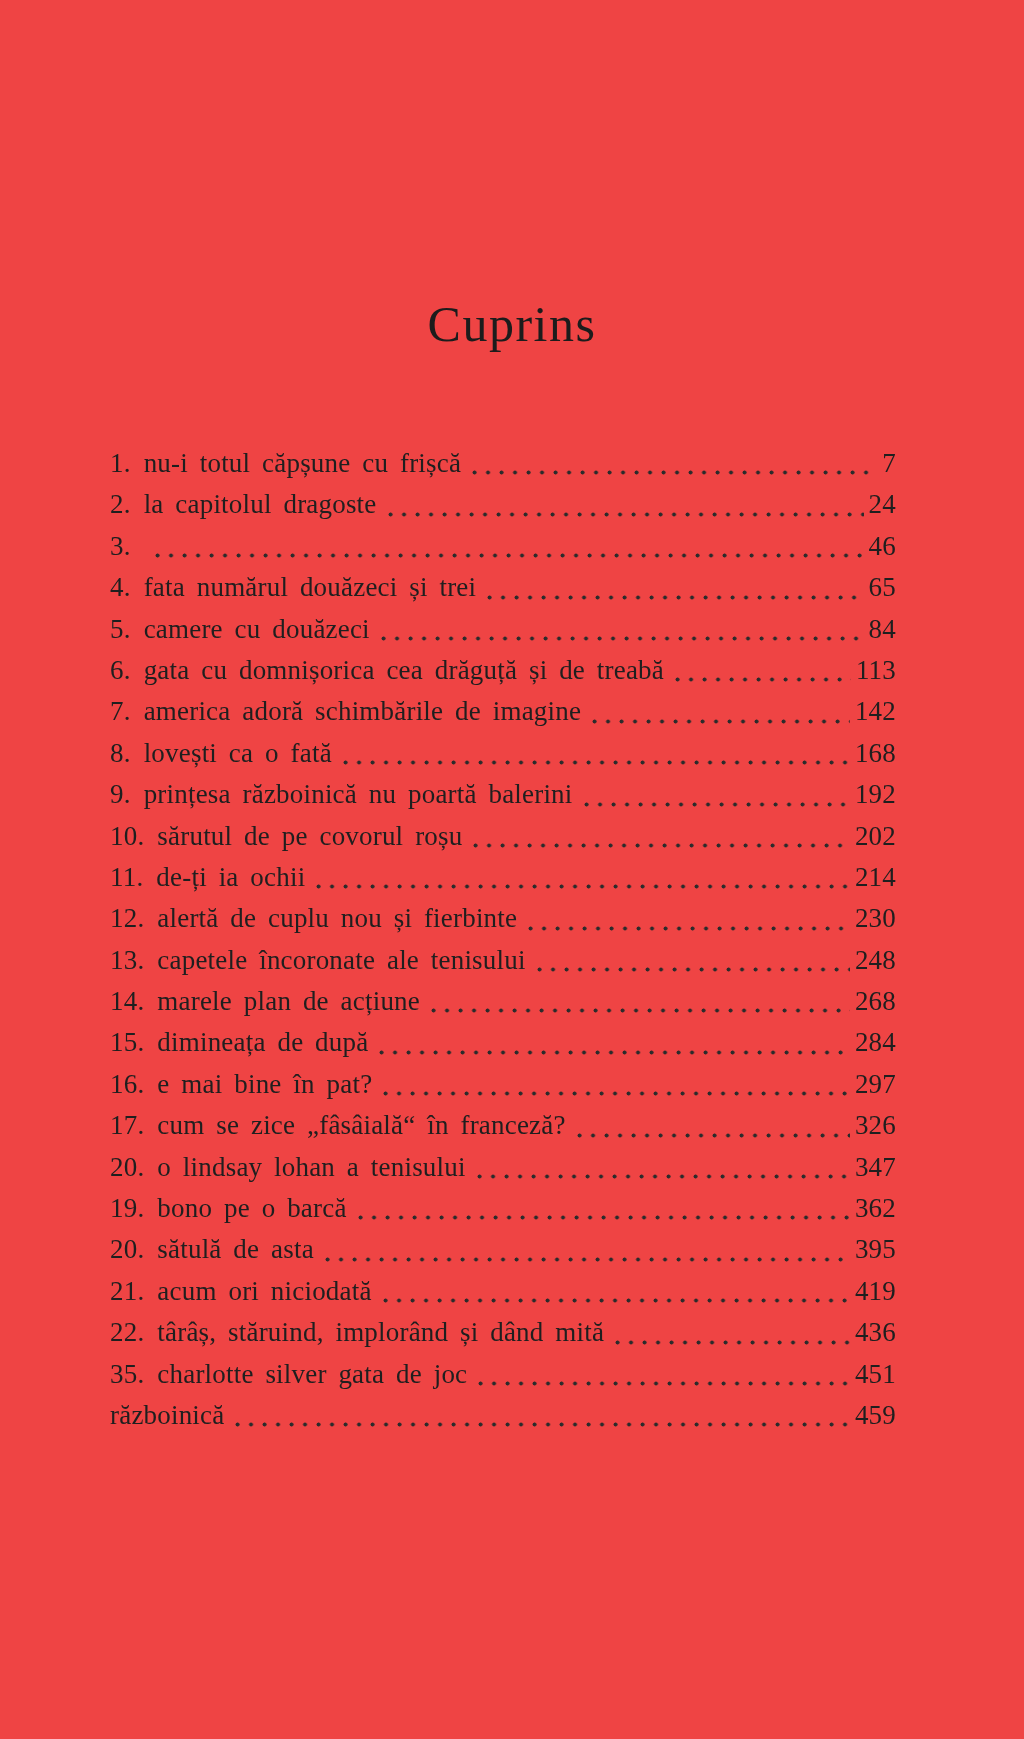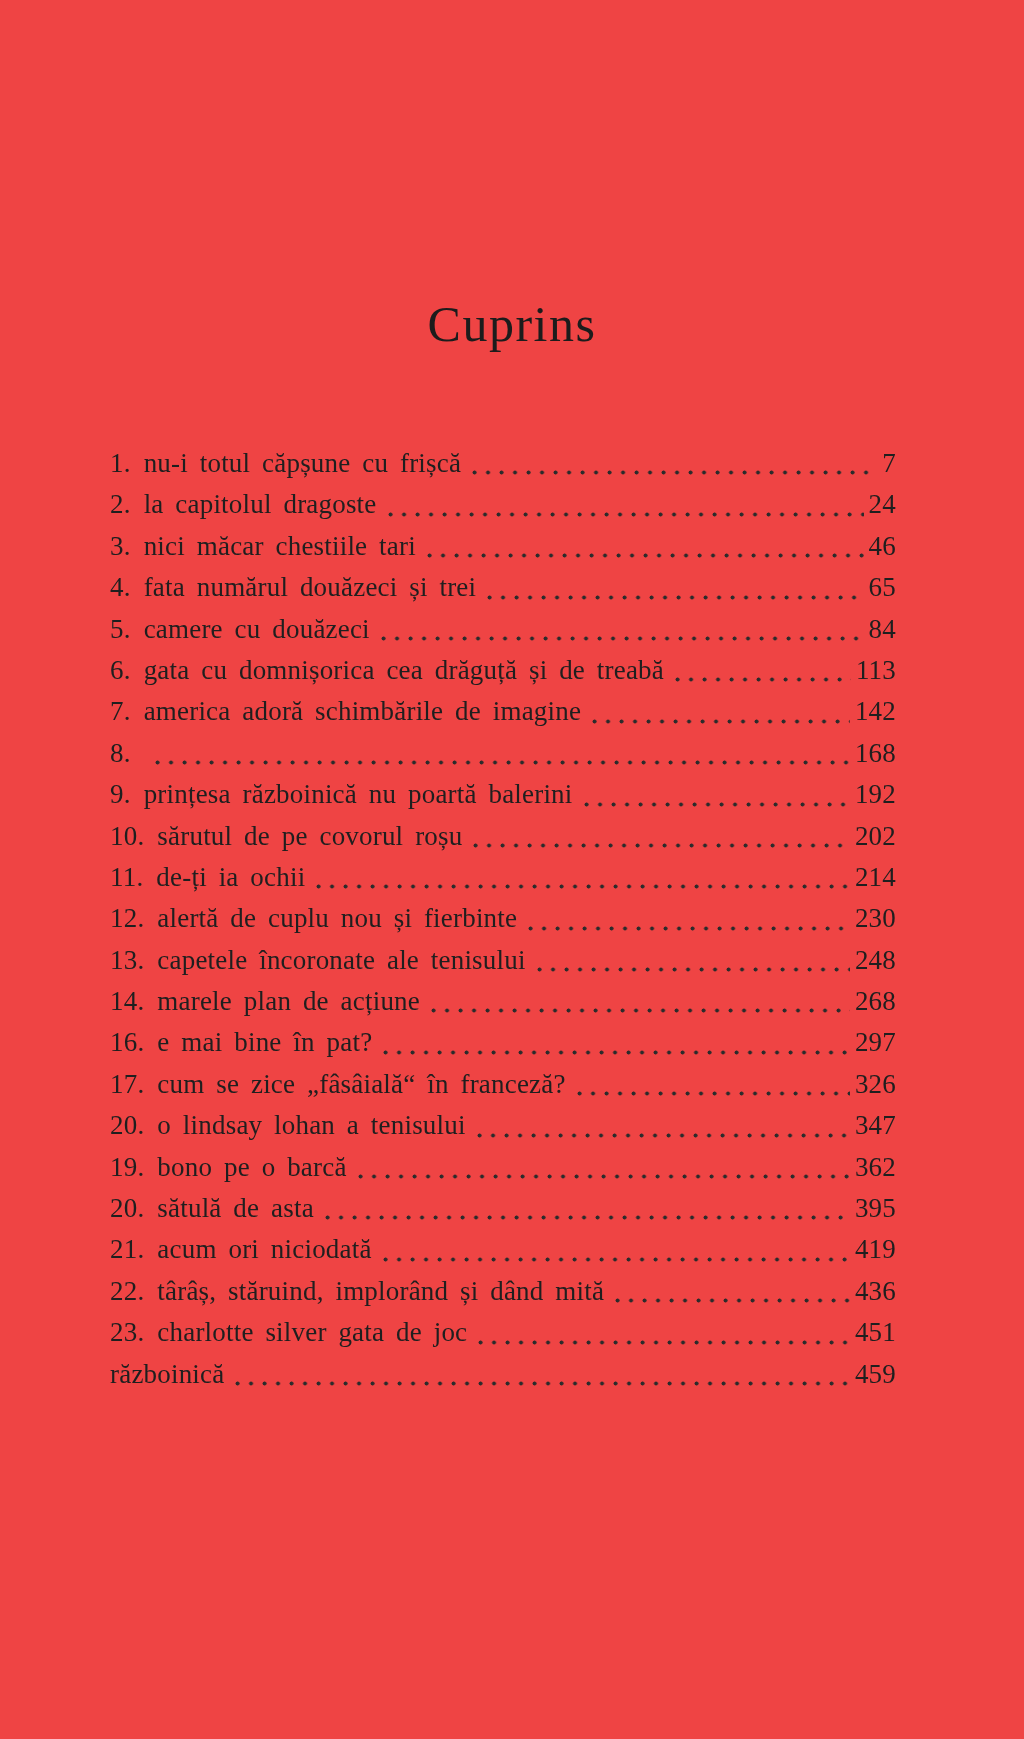--- a/index.html
+++ b/index.html
@@ -84,21 +84,20 @@
         <span class="pg">7</span>
       </div>
       <div class="row">
         <span class="num">2.</span>
         <span class="ttl">la capitolul dragoste</span>
         <span class="dots"></span>
         <span class="pg">24</span>
       </div>
       <div class="row">
         <span class="num">3.</span>
-        <span class="ttl">nici măcar chestiile tari</span>
         <span class="dots"></span>
         <span class="pg">46</span>
       </div>
       <div class="row">
         <span class="num">4.</span>
         <span class="ttl">fata numărul douăzeci și trei</span>
         <span class="dots"></span>
         <span class="pg">65</span>
       </div>
       <div class="row">
@@ -114,20 +113,21 @@
         <span class="pg">113</span>
       </div>
       <div class="row">
         <span class="num">7.</span>
         <span class="ttl">america adoră schimbările de imagine</span>
         <span class="dots"></span>
         <span class="pg">142</span>
       </div>
       <div class="row">
         <span class="num">8.</span>
+        <span class="ttl">lovești ca o fată</span>
         <span class="dots"></span>
         <span class="pg">168</span>
       </div>
       <div class="row">
         <span class="num">9.</span>
         <span class="ttl">prințesa războinică nu poartă balerini</span>
         <span class="dots"></span>
         <span class="pg">192</span>
       </div>
       <div class="row">
@@ -154,20 +154,26 @@
         <span class="dots"></span>
         <span class="pg">248</span>
       </div>
       <div class="row">
         <span class="num">14.</span>
         <span class="ttl">marele plan de acțiune</span>
         <span class="dots"></span>
         <span class="pg">268</span>
       </div>
       <div class="row">
+        <span class="num">15.</span>
+        <span class="ttl">dimineața de după</span>
+        <span class="dots"></span>
+        <span class="pg">284</span>
+      </div>
+      <div class="row">
         <span class="num">16.</span>
         <span class="ttl">e mai bine în pat?</span>
         <span class="dots"></span>
         <span class="pg">297</span>
       </div>
       <div class="row">
         <span class="num">17.</span>
         <span class="ttl">cum se zice „fâsâială“ în franceză?</span>
         <span class="dots"></span>
         <span class="pg">326</span>
@@ -196,21 +202,21 @@
         <span class="dots"></span>
         <span class="pg">419</span>
       </div>
       <div class="row">
         <span class="num">22.</span>
         <span class="ttl">târâș, stăruind, implorând și dând mită</span>
         <span class="dots"></span>
         <span class="pg">436</span>
       </div>
       <div class="row">
-        <span class="num">23.</span>
+        <span class="num">35.</span>
         <span class="ttl">charlotte silver gata de joc</span>
         <span class="dots"></span>
         <span class="pg">451</span>
       </div>
       <div class="row">
         <span class="num"></span>
         <span class="ttl">războinică</span>
         <span class="dots"></span>
         <span class="pg">459</span>
       </div>

